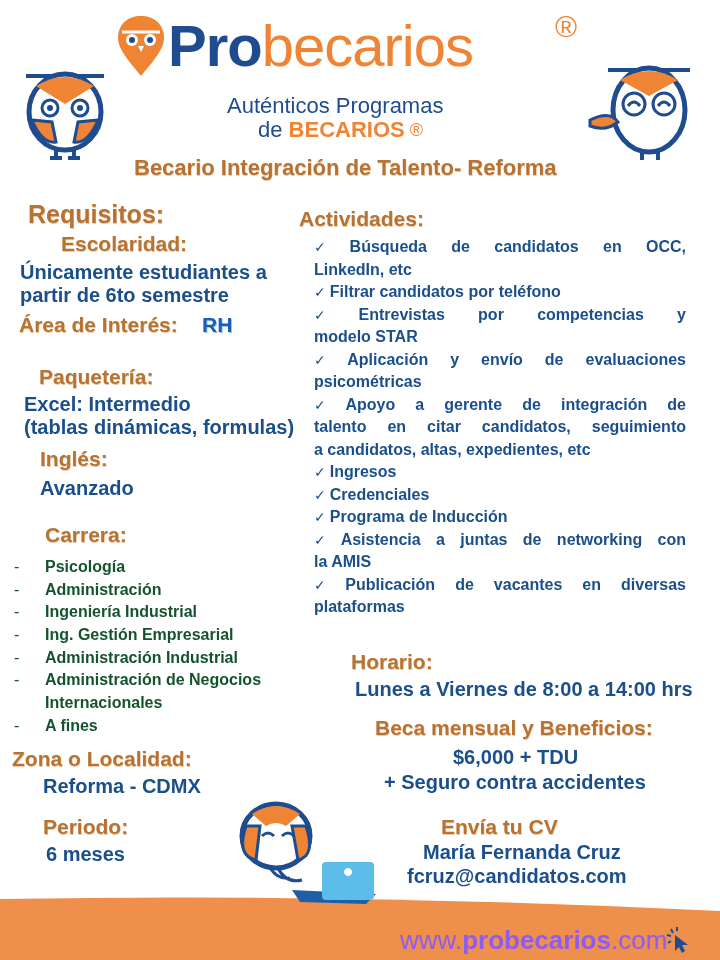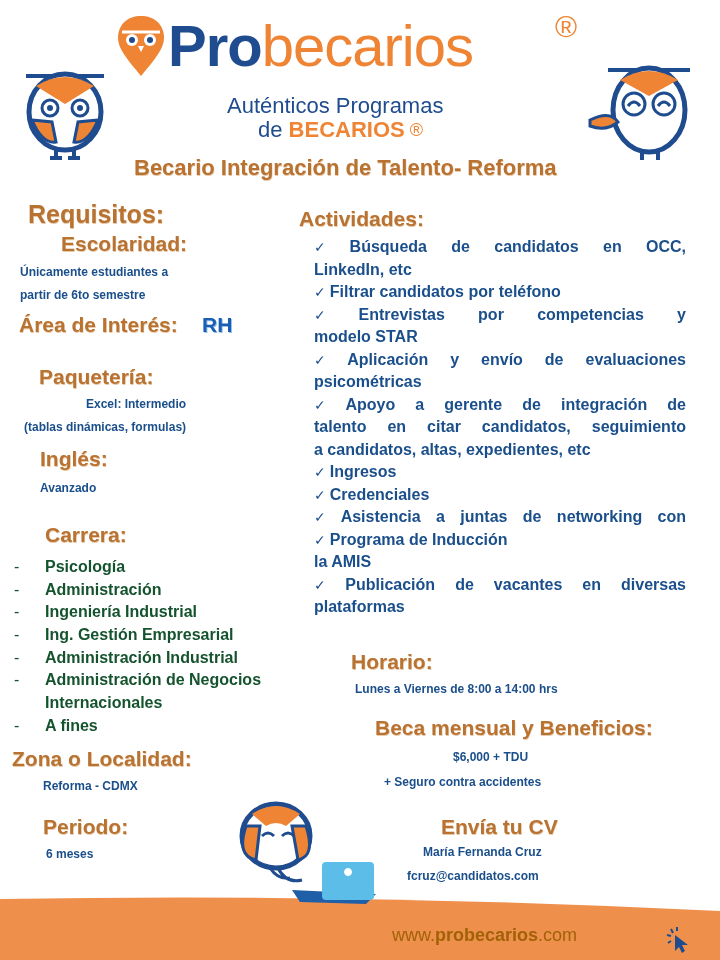--- a/index.html
+++ b/index.html
@@ -5,21 +5,21 @@
   * { margin: 0; padding: 0; box-sizing: border-box; }
   html, body { width: 720px; height: 960px; background: #ffffff; overflow: hidden; }
   body { position: relative; font-family: "Liberation Sans", sans-serif; }
   .abs { position: absolute; }
   .brown { color: #b87333; font-weight: bold; text-shadow: 0.5px 0.5px 0 #e8c9a8; }
   .blue { color: #1a4f8b; font-weight: bold; }
   .logo-pro { color: #1f4c8f; font-weight: bold; }
   .logo-bec { color: #ee8434; font-weight: normal; }
   .h1 { font-size: 25px; }
   .h2 { font-size: 21px; }
-  .txt { font-size: 12px; line-height: 22.5px; }
+  .txt { font-size: 20px; line-height: 22.5px; }
   .act { position: absolute; left: 314px; top: 236px; width: 372px; font-size: 16px; line-height: 22.5px; color: #1a4f8b; font-weight: bold; }
   .act-item { text-align: justify; text-align-last: left; }
   .act-item.just { text-align-last: justify; }
   .check { font-weight: normal; font-size: 14px; margin-right: 4px; }
   .car-item { position: absolute; left: 14px; font-size: 16px; line-height: 22.5px; color: #14532d; font-weight: bold; }
   .car-dash { display: inline-block; width: 31px; font-weight: normal; }
   .banner { position: absolute; left: 0; top: 895px; width: 720px; height: 65px; }
 </style>
 </head>
 <body>
@@ -77,21 +77,21 @@
 <div class="abs brown h1" style="left:28px;top:200px;">Requisitos:</div>
 <div class="abs brown h2" style="left:25px;top:232px;margin-left:36px;">Escolaridad:</div>
 <div class="abs blue txt" style="left:20px;top:261px;">
   <div>Únicamente estudiantes a</div>
   <div>partir de 6to semestre</div>
 </div>
 <div class="abs brown h2" style="left:19px;top:313px;">Área de Interés:</div>
 <div class="abs" style="left:202px;top:313px;font-size:21px;font-weight:bold;color:#1a5fb4;text-shadow:1px 1px 0 #9cc0e8;">RH</div>
 
 <div class="abs brown h2" style="left:39px;top:365px;">Paquetería:</div>
-<div class="abs blue txt" style="left:24px;top:393px;text-align:right;">
+<div class="abs blue txt" style="left:24px;top:393px;">
   <div>Excel: Intermedio</div>
   <div>(tablas dinámicas, formulas)</div>
 </div>
 <div class="abs brown h2" style="left:40px;top:447px;text-align:center;">Inglés:</div>
 <div class="abs blue txt" style="left:40px;top:477px;">Avanzado</div>
 
 <div class="abs brown h2" style="left:45px;top:523px;">Carrera:</div>
 
 <div class="car-item" style="top:556px;"><span class="car-dash">-</span><span>Psicología</span></div>
 <div class="car-item" style="top:579px;"><span class="car-dash">-</span><span>Administración</span></div>
@@ -114,22 +114,22 @@
   <div class="act-item"><span class="check">✓</span><span>Filtrar candidatos por teléfono</span></div>
   <div class="act-item just"><span class="check">✓</span><span>Entrevistas por competencias y</span></div>
   <div class="act-item"><span>modelo STAR</span></div>
   <div class="act-item just"><span class="check">✓</span><span>Aplicación y envío de evaluaciones</span></div>
   <div class="act-item"><span>psicométricas</span></div>
   <div class="act-item just"><span class="check">✓</span><span>Apoyo a gerente de integración de</span></div>
   <div class="act-item just"><span>talento en citar candidatos, seguimiento</span></div>
   <div class="act-item"><span>a candidatos, altas, expedientes, etc</span></div>
   <div class="act-item"><span class="check">✓</span><span>Ingresos</span></div>
   <div class="act-item"><span class="check">✓</span><span>Credenciales</span></div>
+  <div class="act-item"><span class="check">✓</span><span>Programa de Inducción</span></div>
   <div class="act-item just"><span class="check">✓</span><span>Asistencia a juntas de networking con</span></div>
-  <div class="act-item"><span class="check">✓</span><span>Programa de Inducción</span></div>
   <div class="act-item"><span>la AMIS</span></div>
   <div class="act-item just"><span class="check">✓</span><span>Publicación de vacantes en diversas</span></div>
   <div class="act-item"><span>plataformas</span></div>
 </div>
 
 <div class="abs brown h2" style="left:351px;top:650px;">Horario:</div>
 <div class="abs blue txt" style="left:355px;top:678px;">Lunes a Viernes de 8:00 a 14:00 hrs</div>
 
 <div class="abs brown h2" style="left:375px;top:716px;">Beca mensual y Beneficios:</div>
 <div class="abs blue txt" style="left:453px;top:746px;">$6,000 + TDU</div>
@@ -150,21 +150,21 @@
     <path d="M80 30 Q90 60 72 64 L66 30 Z" fill="#ee8434" stroke="#1f4c8f" stroke-width="3"></path>
     <path d="M26 18 Q50 2 74 18 L60 30 Q50 24 40 30 Z" fill="#ee8434"></path>
     <path d="M36 40 Q42 34 48 40 M56 40 Q62 34 68 40" stroke="#1f4c8f" stroke-width="3" fill="none"></path>
     <path d="M44 72 Q52 84 64 82 M52 72 Q60 88 76 84" stroke="#1f4c8f" stroke-width="3" fill="none"></path>
     <path d="M66 94 L150 98 L140 108 L74 106 Z" fill="#1f5fa8"></path>
     <rect x="96" y="66" width="52" height="38" rx="4" fill="#5bbde8"></rect>
     <path d="M122 80 a4 4 0 1 1 0.1 0 L122 88 Z" fill="#fff"></path>
   </svg>
 </div>
 
-<a class="abs" style="left:392px;top:925px;font-size:18px;color:#a16207;text-decoration:none;white-space:nowrap;">
+<a class="abs" style="left:400px;top:925px;font-size:26px;color:#8b5cf6;text-decoration:none;white-space:nowrap;">
   <span>www.</span><span style="font-weight:bold;">probecarios</span><span>.com</span>
 </a>
 <div class="abs" style="left:665px;top:925px;width:26px;height:28px;">
   <svg width="26" height="28" viewBox="0 0 26 28">
     <path d="M10 10 L10 26 L14 22 L17 28 L20 26 L17 20 L23 20 Z" fill="#1f4c8f"></path>
     <path d="M6 4 L8 8 M2 10 L6 11 M12 2 L12 6 M3 18 L6 16" stroke="#1f4c8f" stroke-width="2"></path>
   </svg>
 </div>
 
 </body></html>

